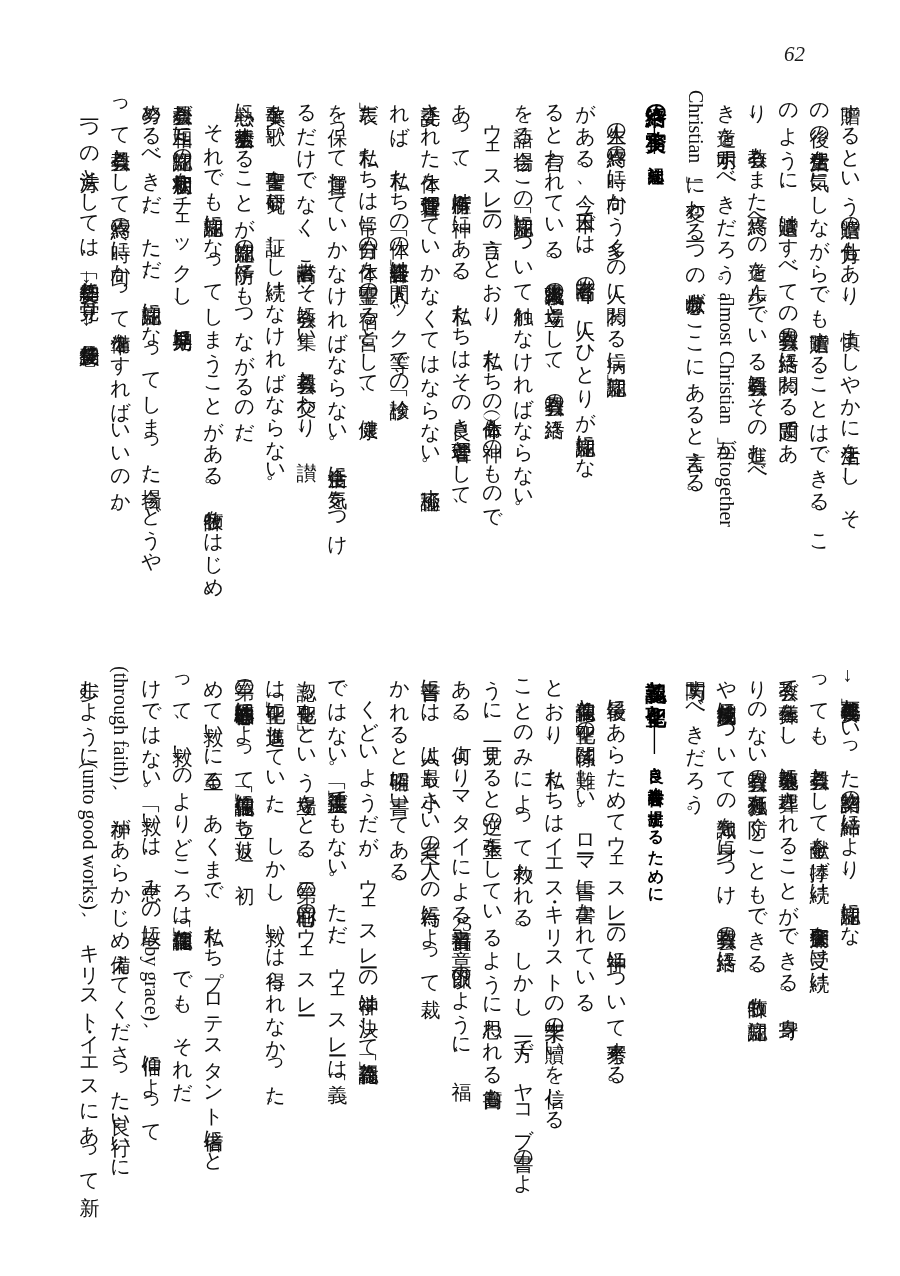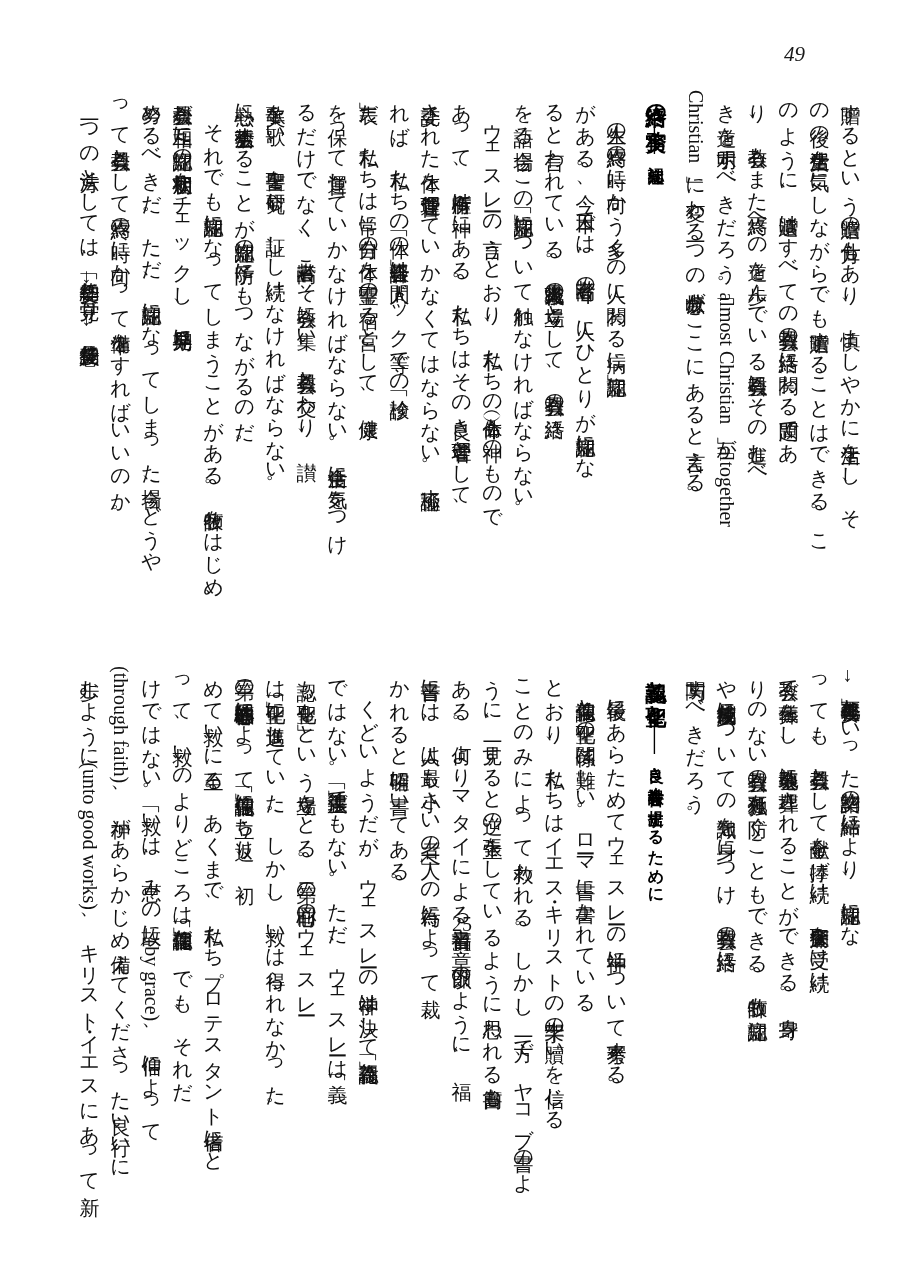--- a/index.html
+++ b/index.html
@@ -61,21 +61,21 @@
   }
   
   .tcy {
     text-combine-upright: all;
     -webkit-text-combine: horizontal;
   }
 </style>
 </head>
 <body>
 
-<span class="page-number">49</span>
+<span class="page-number">62</span>
 
 <section class="dan dan-top">
     <p>贈するという遺贈の仕方もあり、慎ましやかに生活をし、そ<br>の後の生活費を気にしながらでも遺贈することはできる。こ<br>のように、遺贈はすべての教会員の終活に関わる問題であ<br>り、教会もまた終焉への道を歩んでいる教会員にその進むべ<br>き道を明示すべきだろう。「almost Christian」が「altogether<br>Christian」に変わる一つの分岐点がここにあると言える。</p>
     <h2><span class="h-main">終活の実務</span><span class="h-sep">――</span><span class="h-sub">認知症</span></h2>
     <p>　人生の終焉の時に向かう多くの人に関わる病に「認知症」<br>がある。今、日本では、高齢者の<span class="tcy">4</span>人にひとりが認知症にな<br>ると言われている。職業後見人の立場として、教会員の終活<br>を語る場合、この「認知症」について触れなければならない。</p>
     <p>　ウェスレーの言うとおり、私たちの体（命）も神のもので<br>あって、所有権は神にある。私たちはその良き管理者として、<br>委託された体を管理運営していかなくてはならない。極論す<br>れば、私たちの「体の会計報告」は人間ドック等での「検診<br>表」だ。私たちは常に自分の体を聖霊の宿る宮として、健康<br>を保って運営していかなければならない。食生活に気をつけ<br>るだけでなく、高齢者こそ教会に集い、教会員と交わり、讃<br>美歌を歌い、聖書を研究し、証しし続けなければならない。<br>熱心に教会生活することが認知症の予防にもつながるのだ。</p>
     <p>　それでも認知症になってしまうことがある。牧師をはじめ、<br>教会員が相互に認知症の初期症状をチェックし、早期発見に<br>努めるべきだ。ただ、認知症になってしまった場合、どうや<br>って教会員として終焉の時に向かって準備をすればいいのか。</p>
     <p>　一つの方法としては、「委任契約→見守り→任意後見契約</p>
   </section>
 

